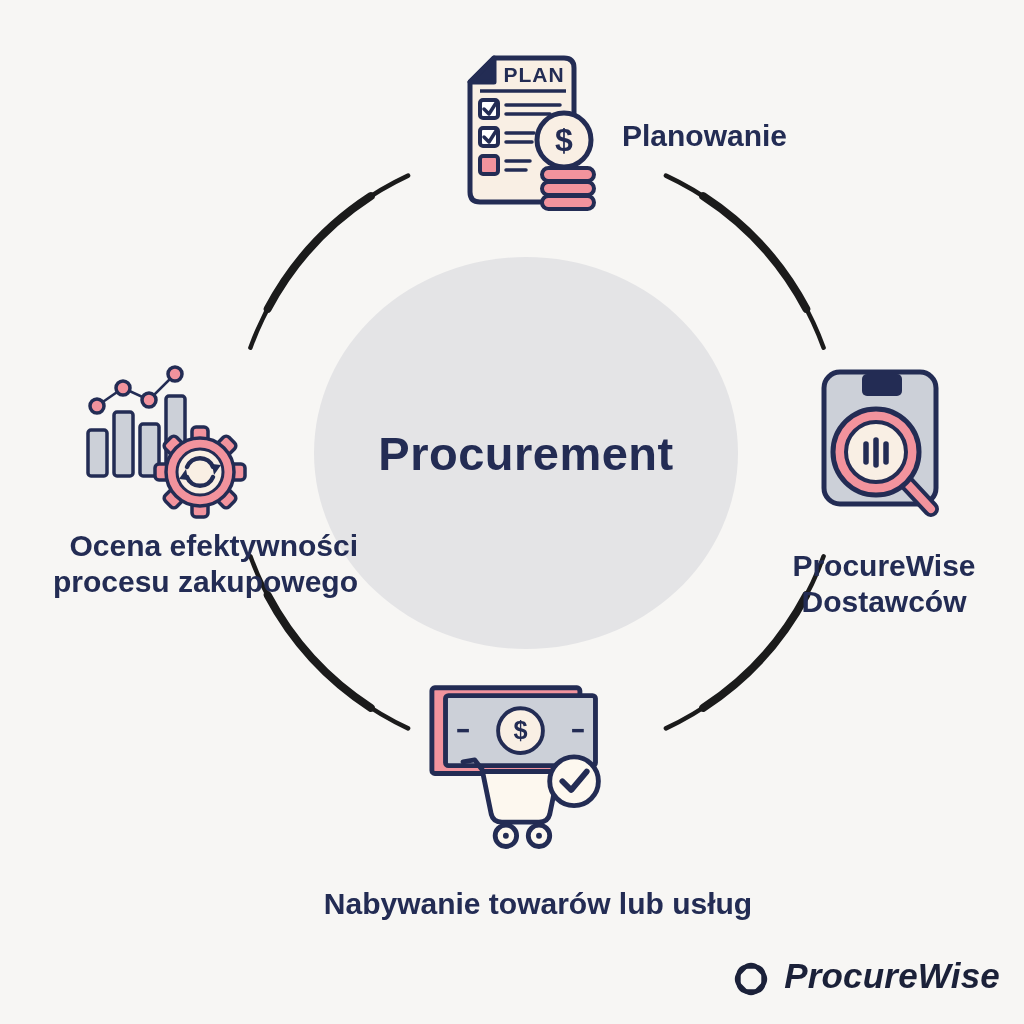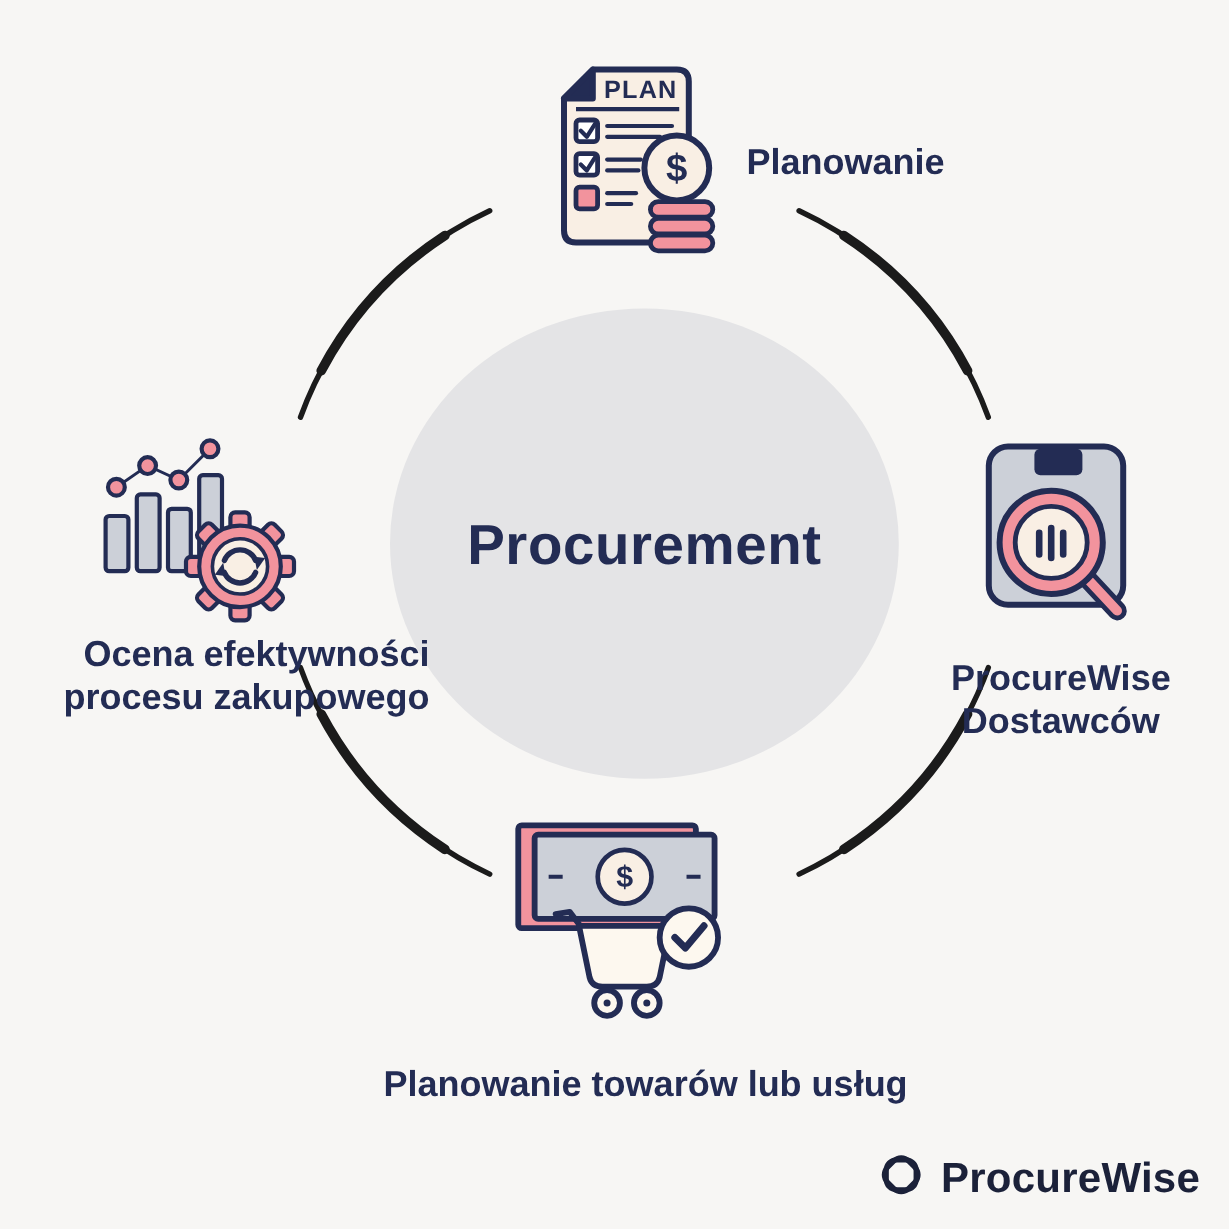--- a/index.html
+++ b/index.html
@@ -1,36 +1,36 @@
 <!DOCTYPE html>
 <html><head>
 <meta charset="utf-8">
 <style>
   * { box-sizing: border-box; }
   html, body { margin: 0; padding: 0; }
   body { background: #f7f6f4; font-family: "Liberation Sans", sans-serif; }
   .canvas { position: relative; width: 1024px; height: 1024px; background: #f7f6f4; overflow: hidden; }
   .arcs { position: absolute; inset: 0; }
   .center-circle {
-    position: absolute; left: 325px; top: 257px; width: 424px; height: 392px;
+    position: absolute; left: 314px; top: 257px; width: 424px; height: 392px;
     border-radius: 50%; background: #e4e4e6;
     display: flex; align-items: center; justify-content: center;
   }
   .center-title { font-size: 47px; font-weight: 800; color: #232c54; letter-spacing: 0.5px; }
   .icon { position: absolute; }
   .label { position: absolute; font-weight: 700; font-size: 30px; color: #232c54; line-height: 1.2; }
   #label-plan   { left: 622px; top: 118px; white-space: nowrap; }
   #label-search { left: 760px; top: 548px; width: 248px; text-align: center; }
   #label-eval   { left: 12px;  top: 528px; width: 346px; text-align: right; }
   #label-buy    { left: 258px; top: 886px; width: 560px; text-align: center; }
   #icon-plan   { left: 460px; top: 52px;  }
   #icon-search { left: 812px; top: 366px; }
   #icon-cart   { left: 428px; top: 680px; }
   #icon-chart  { left: 80px;  top: 350px; }
-  .logo { position: absolute; right: 24px; bottom: 22px; display: flex; align-items: flex-end; gap: 10px; }
+  .logo { position: absolute; right: 24px; bottom: 22px; display: flex; align-items: flex-start; gap: 10px; font-style: italic; }
   .logo-text { font-size: 35px; font-weight: 600; color: #1b2139; letter-spacing: 0.2px; }
   svg text { font-family: "Liberation Sans", sans-serif; }
 </style>
 </head>
 <body>
 
 <div class="canvas">
 
   
   <svg class="arcs" width="1024" height="1024" viewBox="0 0 1024 1024">
@@ -115,21 +115,21 @@
       <text x="95" y="61" text-anchor="middle" font-size="26" font-weight="bold" fill="#232c54">$</text>
       <path d="M36 84 L48 82 L60 98" fill="none" stroke="#232c54" stroke-width="5" stroke-linecap="round" stroke-linejoin="round"></path>
       <path d="M56 94 H134 L125 138 Q123 146 114 146 H76 Q67 146 65 138 Z" fill="#fdf8ef" stroke="#232c54" stroke-width="5" stroke-linejoin="round"></path>
       <circle cx="80" cy="160" r="11" fill="#fdf8ef" stroke="#232c54" stroke-width="5"></circle>
       <circle cx="80" cy="160" r="3" fill="#232c54"></circle>
       <circle cx="114" cy="160" r="11" fill="#fdf8ef" stroke="#232c54" stroke-width="5"></circle>
       <circle cx="114" cy="160" r="3" fill="#232c54"></circle>
       <circle cx="150" cy="104" r="25" fill="#fdf8ef" stroke="#232c54" stroke-width="5"></circle>
       <path d="M138 104 L147 113 L163 94" fill="none" stroke="#232c54" stroke-width="6" stroke-linecap="round" stroke-linejoin="round"></path>
     </svg>
-    <div id="label-buy" class="label">Planowanie towarów lub usług</div>
+    <div id="label-buy" class="label">Nabywanie towarów lub usług</div>
   </div>
 
   
   <div style="display:contents">
     <svg id="icon-chart" class="icon" width="170" height="172" viewBox="0 0 170 172">
       <g fill="#ccd0d8" stroke="#232c54" stroke-width="3.5">
         <rect x="8" y="80" width="19" height="46" rx="3"></rect>
         <rect x="34" y="62" width="19" height="64" rx="3"></rect>
         <rect x="60" y="74" width="19" height="52" rx="3"></rect>
         <rect x="86" y="46" width="19" height="80" rx="3"></rect>

